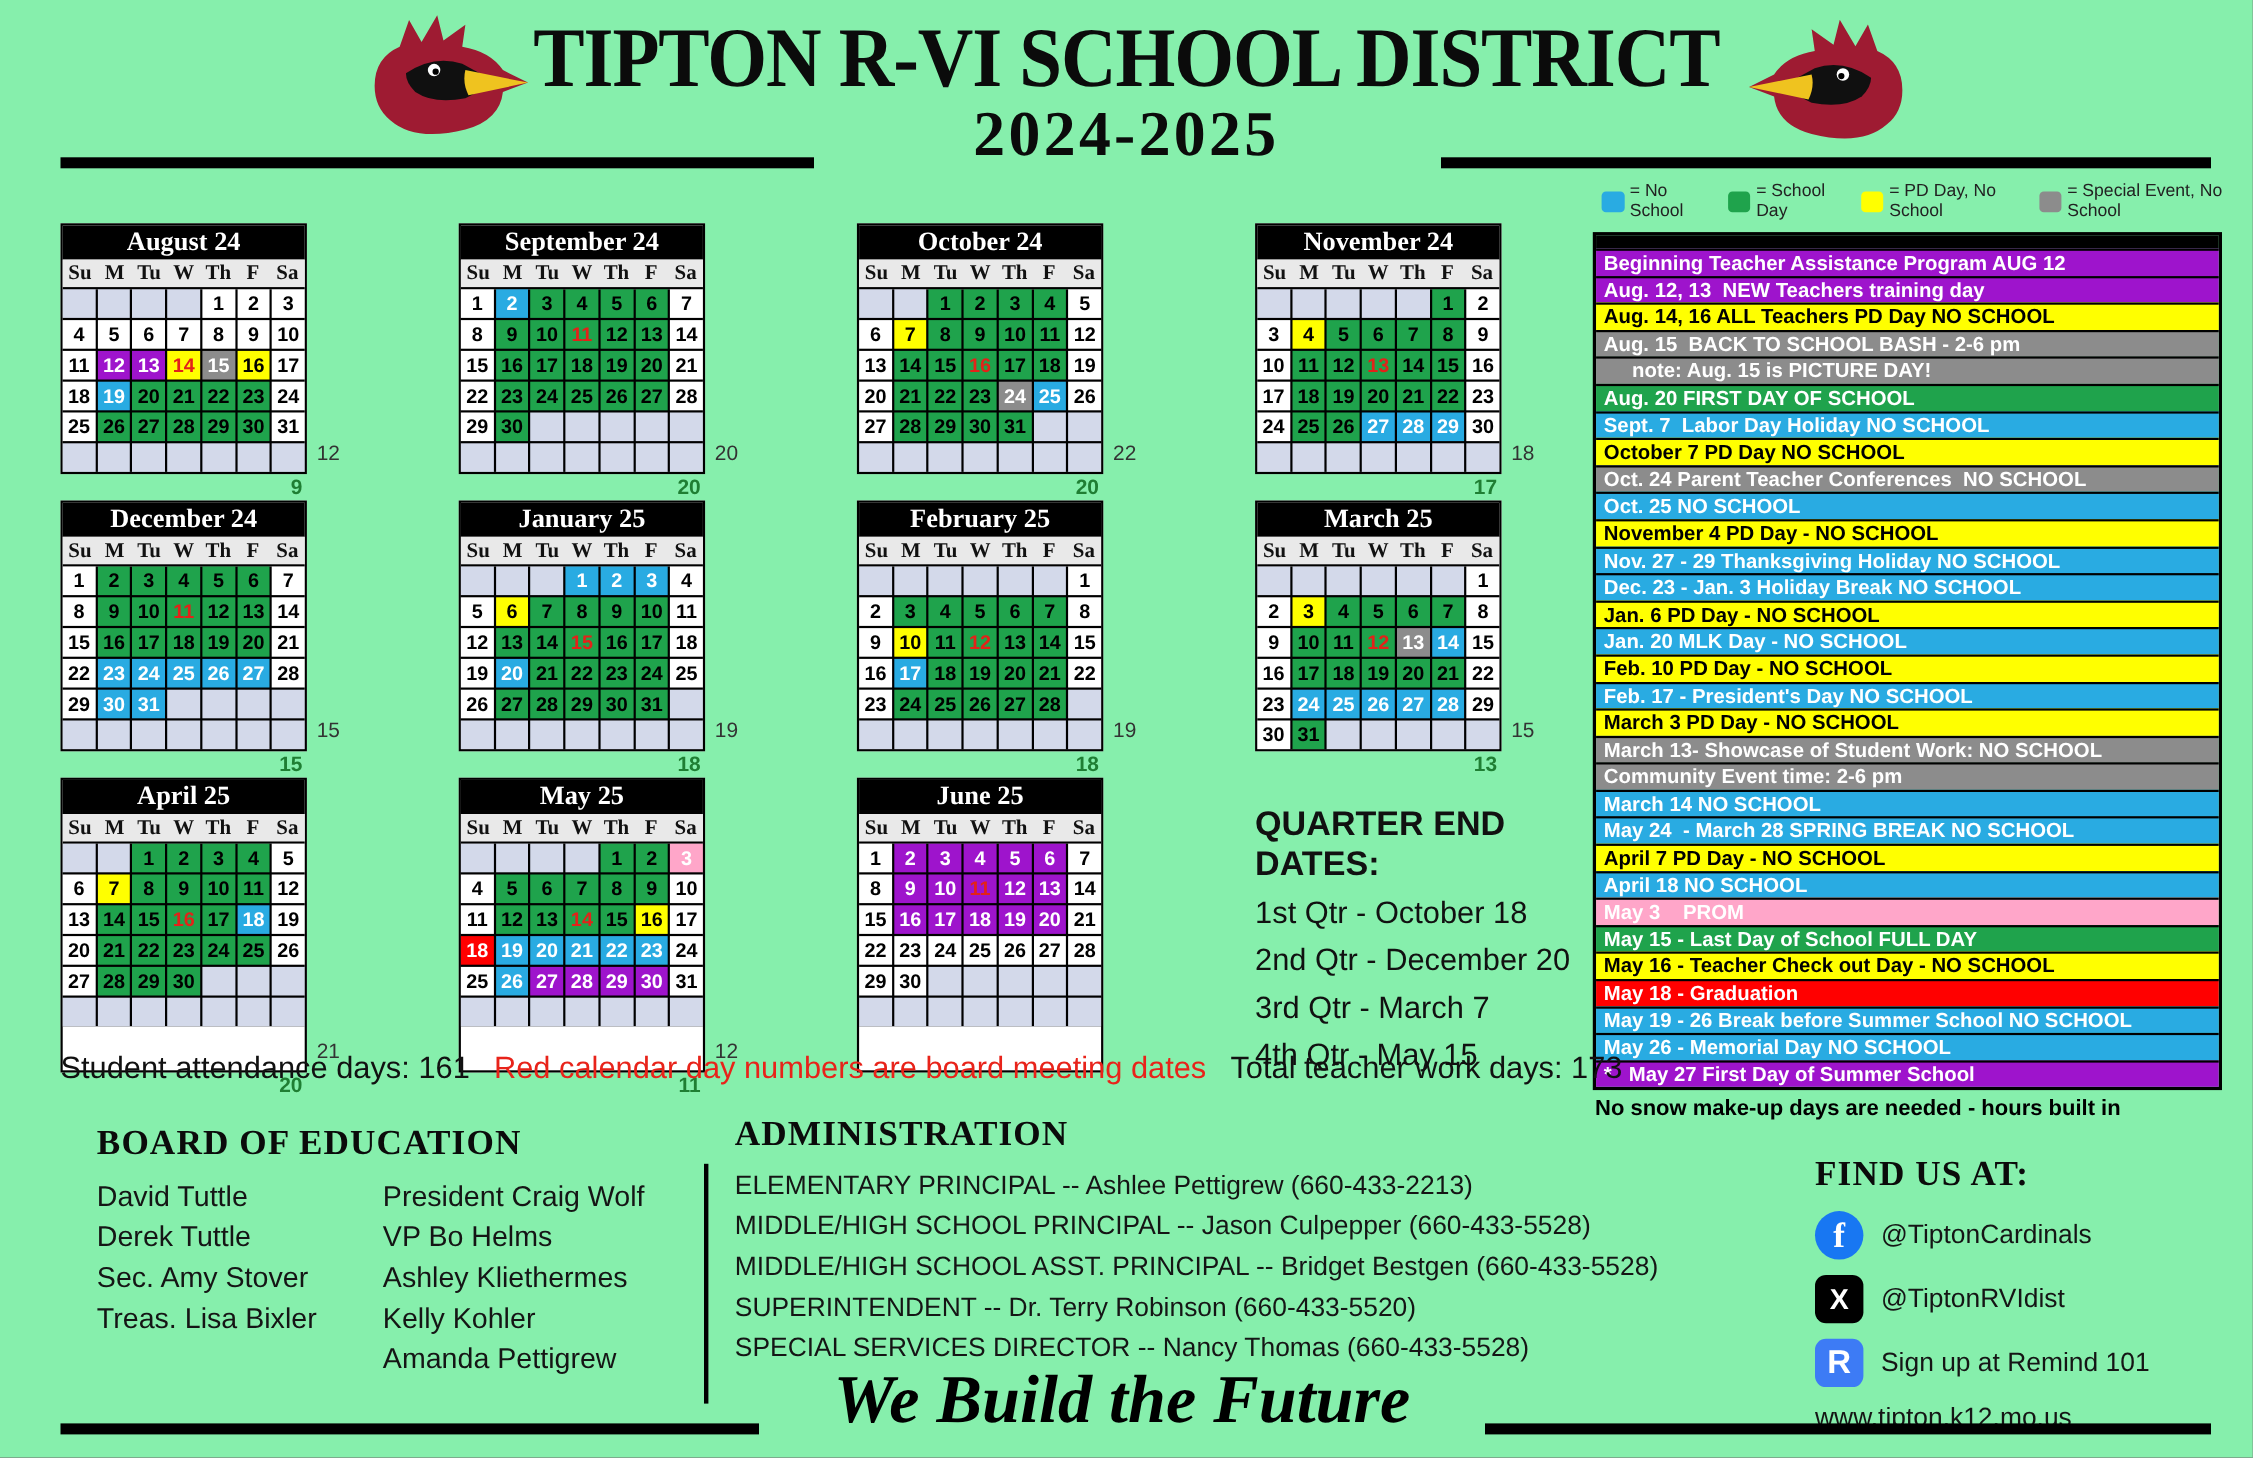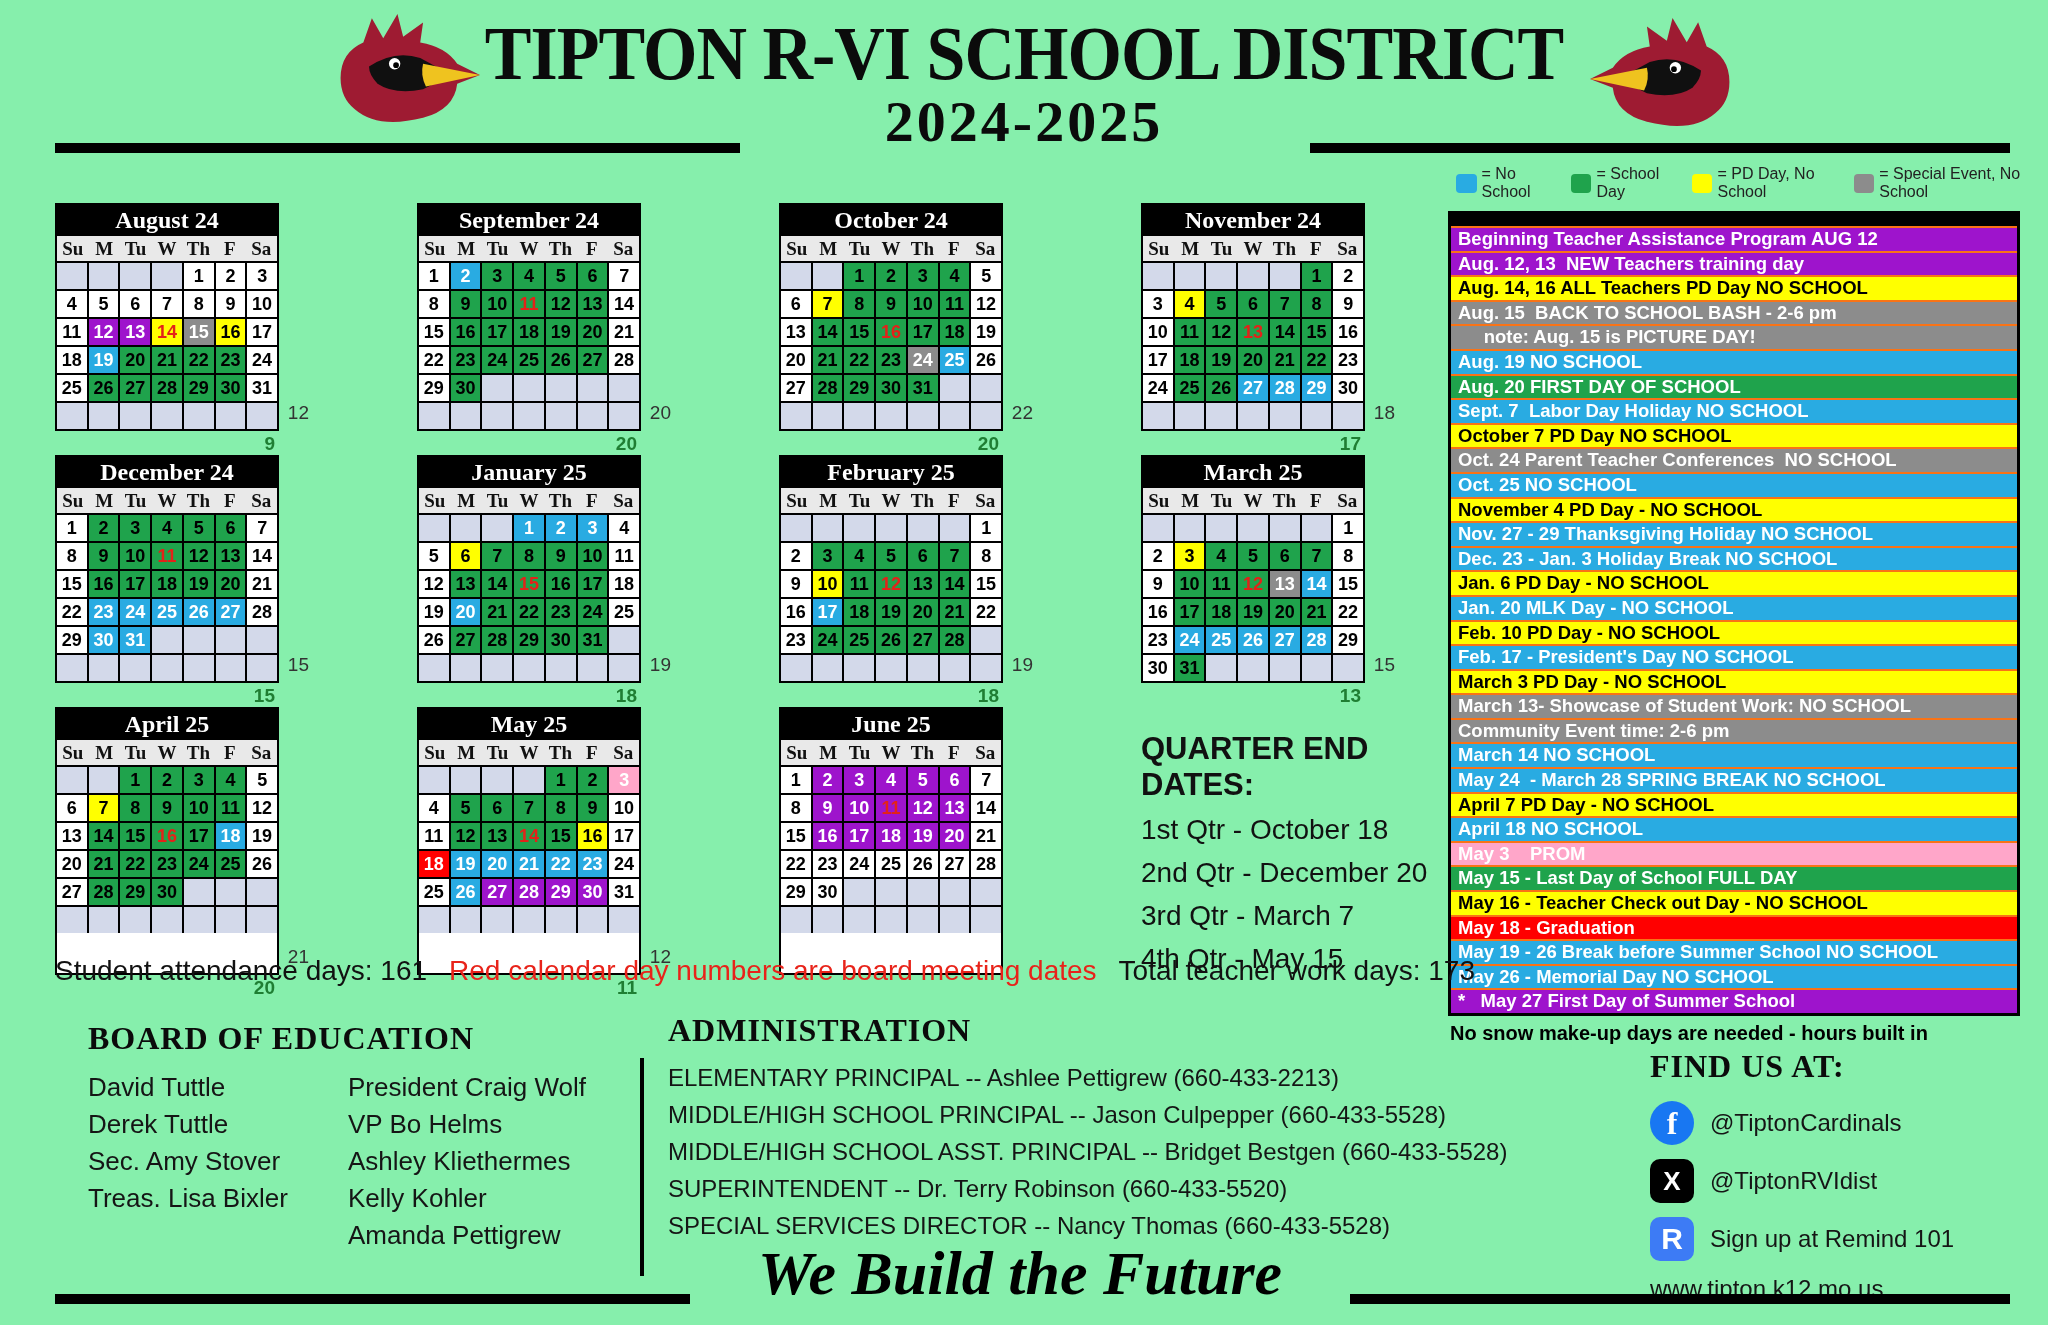--- a/index.html
+++ b/index.html
@@ -40,21 +40,21 @@
   .q-item{font-size:28px;margin-top:11px;}
 
   
   .right-panel{position:absolute;left:1448px;top:170px;width:575px;}
   .legend{display:flex;align-items:center;gap:25px;height:26px;margin-left:8px;}
   .lg-item{display:flex;align-items:center;gap:5px;}
   .lg-swatch{width:28px;height:19px;border-radius:4px;display:inline-block;}
   .lg-label{font-size:16px;color:#222;}
   .kd-box{margin-top:15px;border:3px solid #000;box-sizing:border-box;width:572px;}
   .kd-top{height:12px;background:#000;}
-  .kd-row{height:24.6px;box-sizing:border-box;border-top:2px solid #f97316;padding-left:7px;
+  .kd-row{height:24.6px;box-sizing:border-box;border-top:2px solid #000000;padding-left:7px;
           font-weight:bold;font-size:18.5px;line-height:22px;white-space:pre;overflow:hidden;}
   .snow-note{margin-top:6px;font-weight:bold;font-size:20px;color:#000;padding-left:2px;}
 
   
   .stats{position:absolute;left:55px;top:955px;width:1400px;display:flex;gap:22px;
          font-size:28px;color:#111;white-space:nowrap;}
   .stats .red{color:#E8231A;}
 
   
   .board{position:absolute;left:88px;top:1020px;width:520px;}
@@ -772,21 +772,20 @@
           <span class="lg-label">= Special Event, No School</span>
         </div>
       </div>
     <div class="kd-box">
       <div class="kd-top"></div>
     <div class="kd-row" style="background: rgb(158, 20, 204); color: rgb(255, 255, 255);">Beginning Teacher Assistance Program AUG 12</div>
         <div class="kd-row" style="background: rgb(158, 20, 204); color: rgb(255, 255, 255);">Aug. 12, 13  NEW Teachers training day</div>
         <div class="kd-row" style="background: rgb(255, 255, 0); color: rgb(0, 0, 0);">Aug. 14, 16 ALL Teachers PD Day NO SCHOOL</div>
         <div class="kd-row" style="background: rgb(140, 140, 140); color: rgb(255, 255, 255);">Aug. 15  BACK TO SCHOOL BASH - 2-6 pm</div>
         <div class="kd-row" style="background: rgb(140, 140, 140); color: rgb(255, 255, 255);">     note: Aug. 15 is PICTURE DAY!</div>
-        <div class="kd-row" style="background: rgb(41, 171, 226); color: rgb(255, 255, 255);">Aug. 19 NO SCHOOL</div>
         <div class="kd-row" style="background: rgb(31, 163, 76); color: rgb(255, 255, 255);">Aug. 20 FIRST DAY OF SCHOOL</div>
         <div class="kd-row" style="background: rgb(41, 171, 226); color: rgb(255, 255, 255);">Sept. 7  Labor Day Holiday NO SCHOOL</div>
         <div class="kd-row" style="background: rgb(255, 255, 0); color: rgb(0, 0, 0);">October 7 PD Day NO SCHOOL</div>
         <div class="kd-row" style="background: rgb(140, 140, 140); color: rgb(255, 255, 255);">Oct. 24 Parent Teacher Conferences  NO SCHOOL</div>
         <div class="kd-row" style="background: rgb(41, 171, 226); color: rgb(255, 255, 255);">Oct. 25 NO SCHOOL</div>
         <div class="kd-row" style="background: rgb(255, 255, 0); color: rgb(0, 0, 0);">November 4 PD Day - NO SCHOOL</div>
         <div class="kd-row" style="background: rgb(41, 171, 226); color: rgb(255, 255, 255);">Nov. 27 - 29 Thanksgiving Holiday NO SCHOOL</div>
         <div class="kd-row" style="background: rgb(41, 171, 226); color: rgb(255, 255, 255);">Dec. 23 - Jan. 3 Holiday Break NO SCHOOL</div>
         <div class="kd-row" style="background: rgb(255, 255, 0); color: rgb(0, 0, 0);">Jan. 6 PD Day - NO SCHOOL</div>
         <div class="kd-row" style="background: rgb(41, 171, 226); color: rgb(255, 255, 255);">Jan. 20 MLK Day - NO SCHOOL</div>

